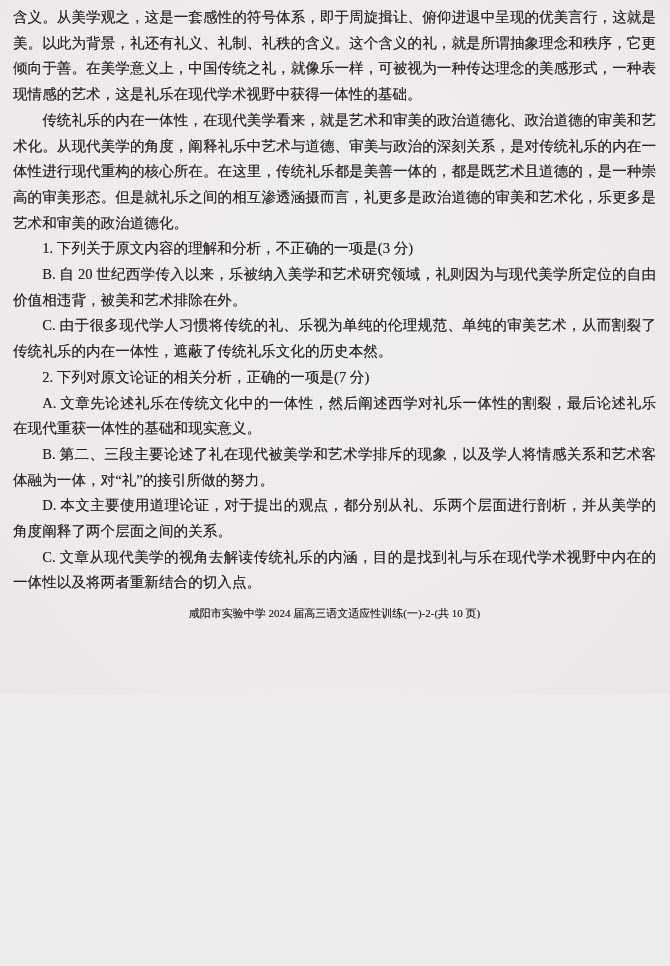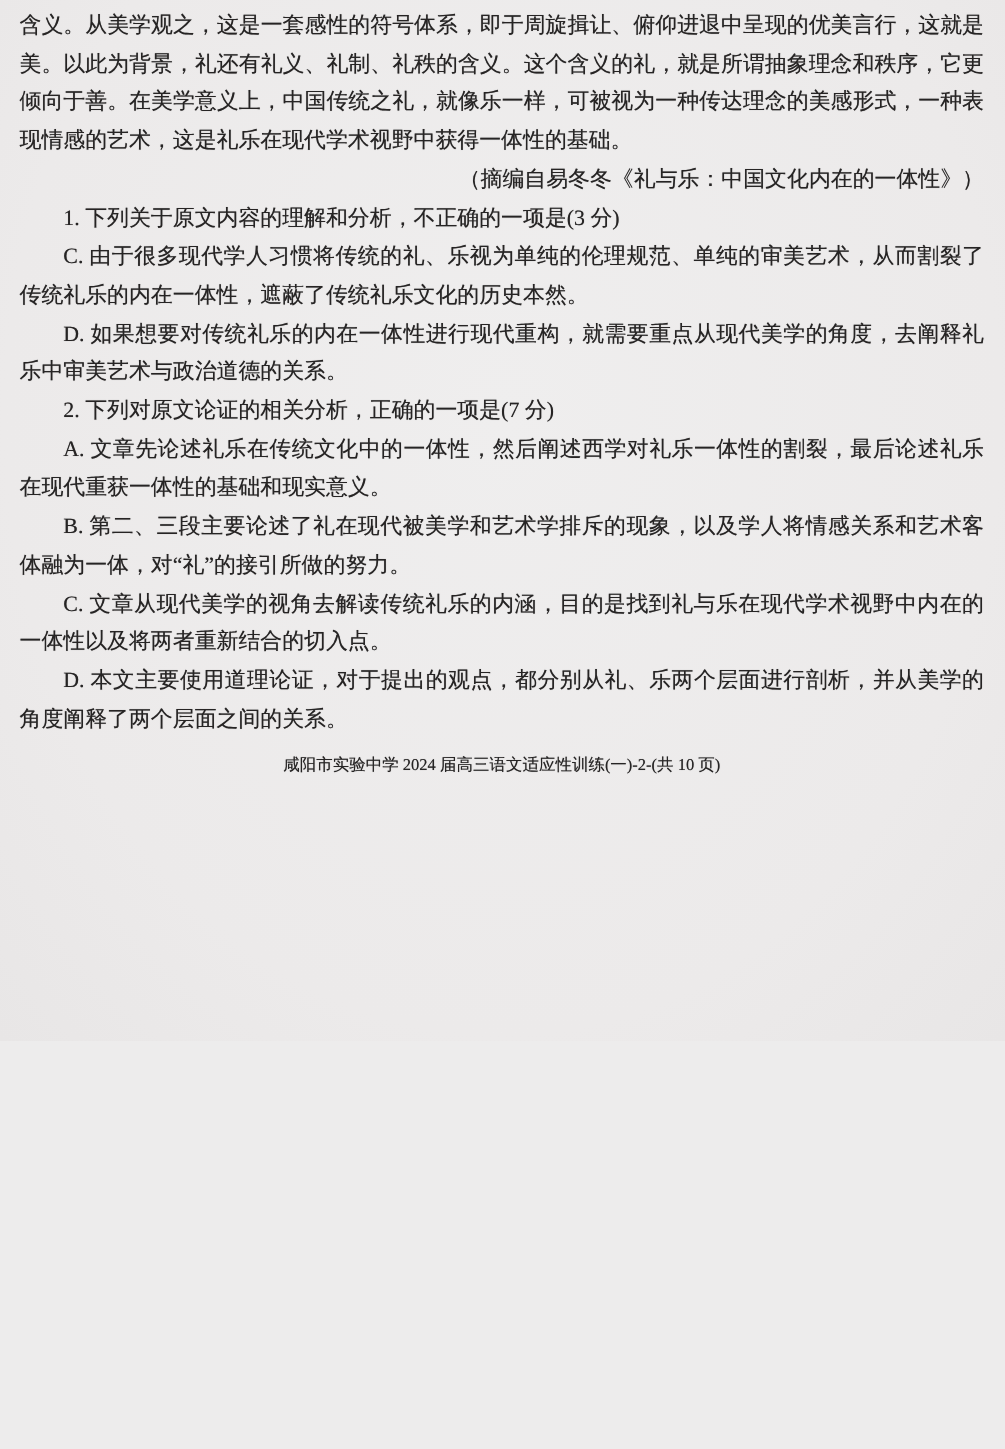--- a/index.html
+++ b/index.html
@@ -44,32 +44,32 @@
     font-size: 11px;
   }
 </style>
 </head>
 <body>
 
 <div class="page">
 
   <section>
     <p class="no-indent">含义。从美学观之，这是一套感性的符号体系，即于周旋揖让、俯仰进退中呈现的优美言行，这就是美。以此为背景，礼还有礼义、礼制、礼秩的含义。这个含义的礼，就是所谓抽象理念和秩序，它更倾向于善。在美学意义上，中国传统之礼，就像乐一样，可被视为一种传达理念的美感形式，一种表现情感的艺术，这是礼乐在现代学术视野中获得一体性的基础。</p>
-    <p class="citation">（摘编自易冬冬《礼与乐：中国文化内在的一体性》）</p>
+    <p>传统礼乐的内在一体性，在现代美学看来，就是艺术和审美的政治道德化、政治道德的审美和艺术化。从现代美学的角度，阐释礼乐中艺术与道德、审美与政治的深刻关系，是对传统礼乐的内在一体性进行现代重构的核心所在。在这里，传统礼乐都是美善一体的，都是既艺术且道德的，是一种崇高的审美形态。但是就礼乐之间的相互渗透涵摄而言，礼更多是政治道德的审美和艺术化，乐更多是艺术和审美的政治道德化。</p>
   </section>
 
   <section>
     <p>1. 下列关于原文内容的理解和分析，不正确的一项是(3 分)</p>
+    <p>B. 自 20 世纪西学传入以来，乐被纳入美学和艺术研究领域，礼则因为与现代美学所定位的自由价值相违背，被美和艺术排除在外。</p>
     <p>C. 由于很多现代学人习惯将传统的礼、乐视为单纯的伦理规范、单纯的审美艺术，从而割裂了传统礼乐的内在一体性，遮蔽了传统礼乐文化的历史本然。</p>
-    <p>D. 如果想要对传统礼乐的内在一体性进行现代重构，就需要重点从现代美学的角度，去阐释礼乐中审美艺术与政治道德的关系。</p>
 
     <p>2. 下列对原文论证的相关分析，正确的一项是(7 分)</p>
     <p>A. 文章先论述礼乐在传统文化中的一体性，然后阐述西学对礼乐一体性的割裂，最后论述礼乐在现代重获一体性的基础和现实意义。</p>
     <p>B. 第二、三段主要论述了礼在现代被美学和艺术学排斥的现象，以及学人将情感关系和艺术客体融为一体，对“礼”的接引所做的努力。</p>
+    <p>D. 本文主要使用道理论证，对于提出的观点，都分别从礼、乐两个层面进行剖析，并从美学的角度阐释了两个层面之间的关系。</p>
     <p>C. 文章从现代美学的视角去解读传统礼乐的内涵，目的是找到礼与乐在现代学术视野中内在的一体性以及将两者重新结合的切入点。</p>
-    <p>D. 本文主要使用道理论证，对于提出的观点，都分别从礼、乐两个层面进行剖析，并从美学的角度阐释了两个层面之间的关系。</p>
   </section>
 
   <div class="page-footer">
     <span>咸阳市实验中学 2024 届高三语文适应性训练(一)-2-(共 10 页)</span>
   </div>
 
 </div>
 
 </body></html>

